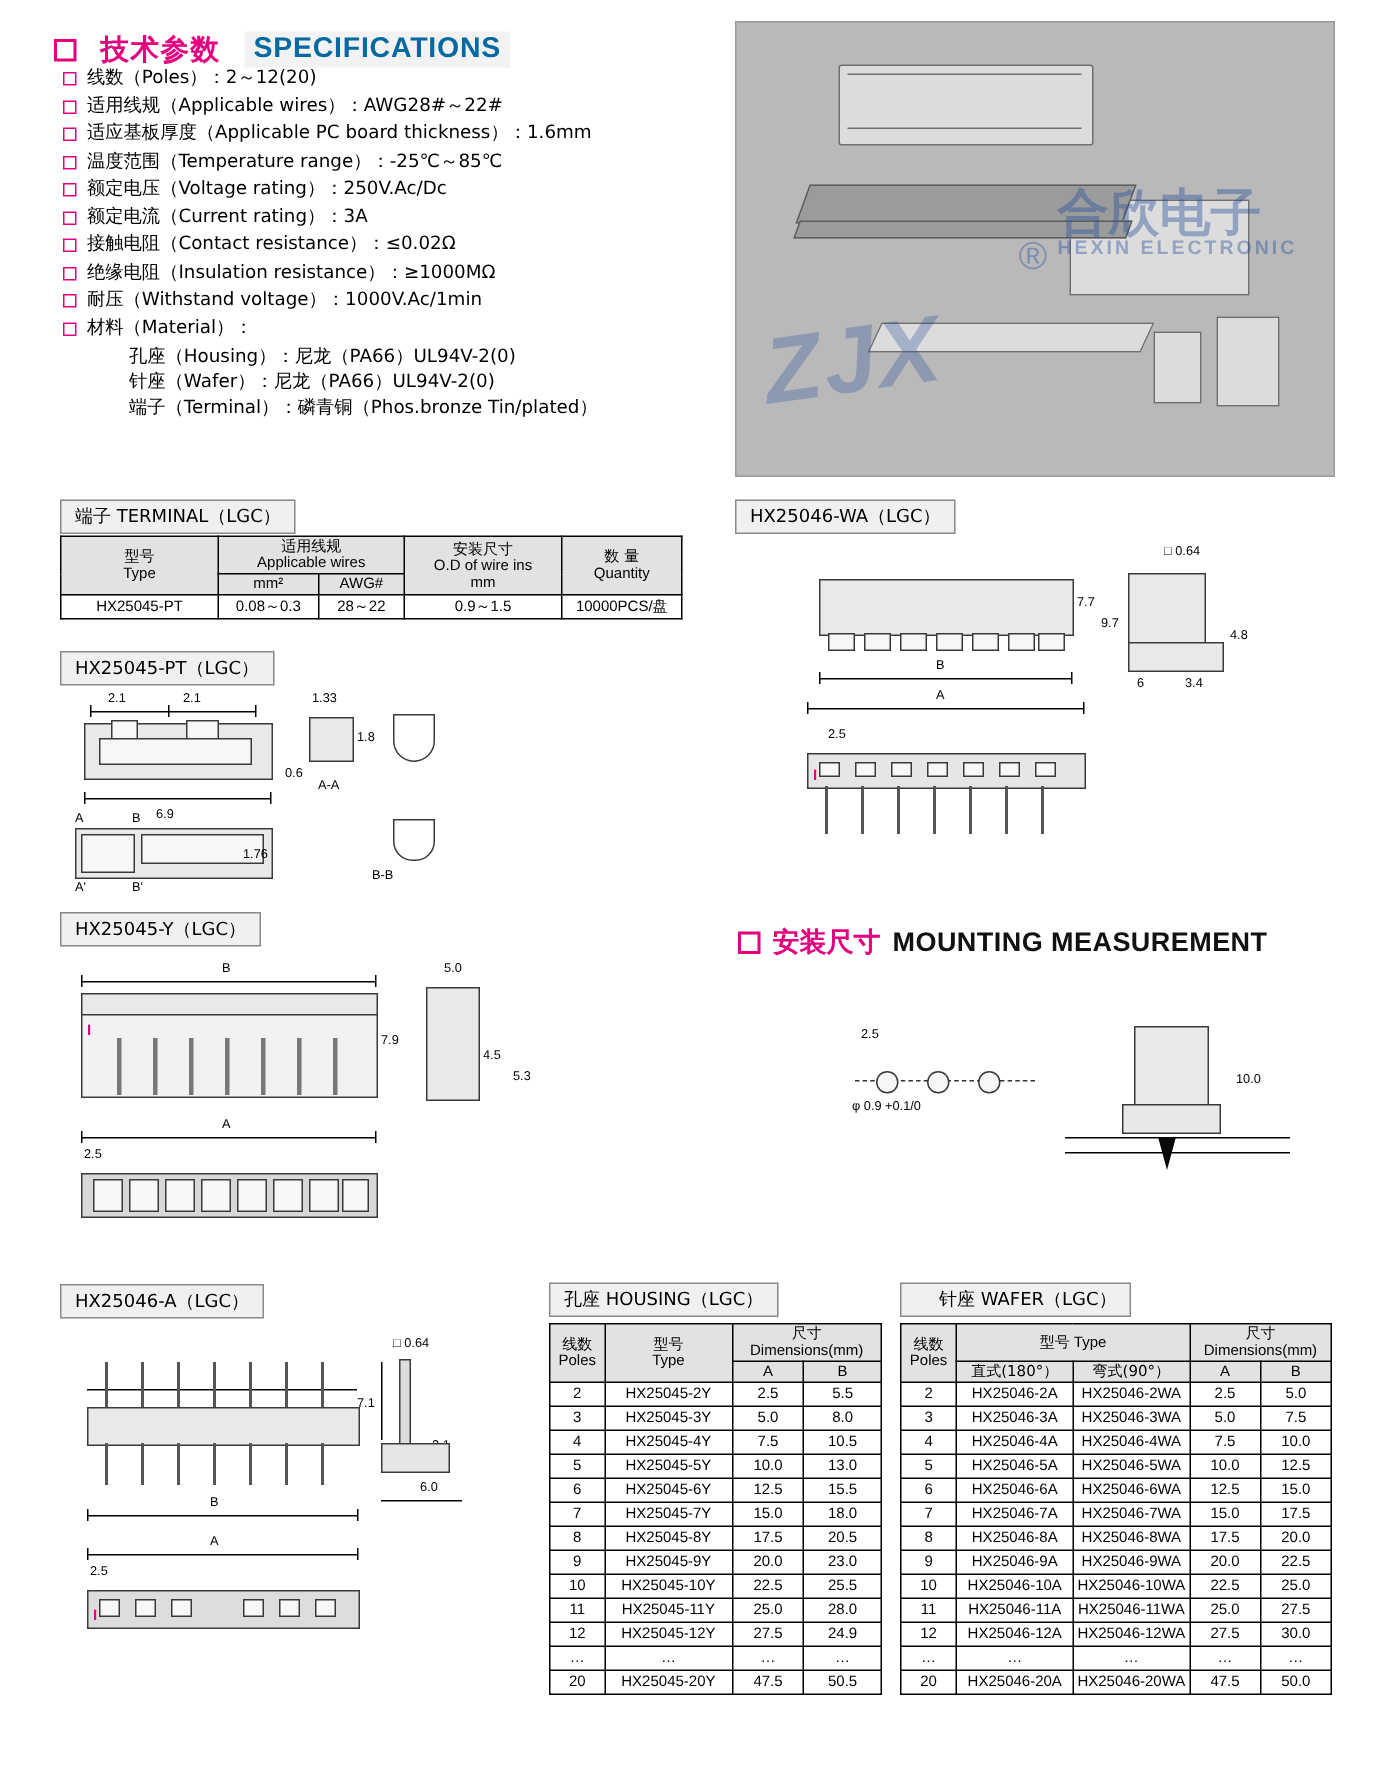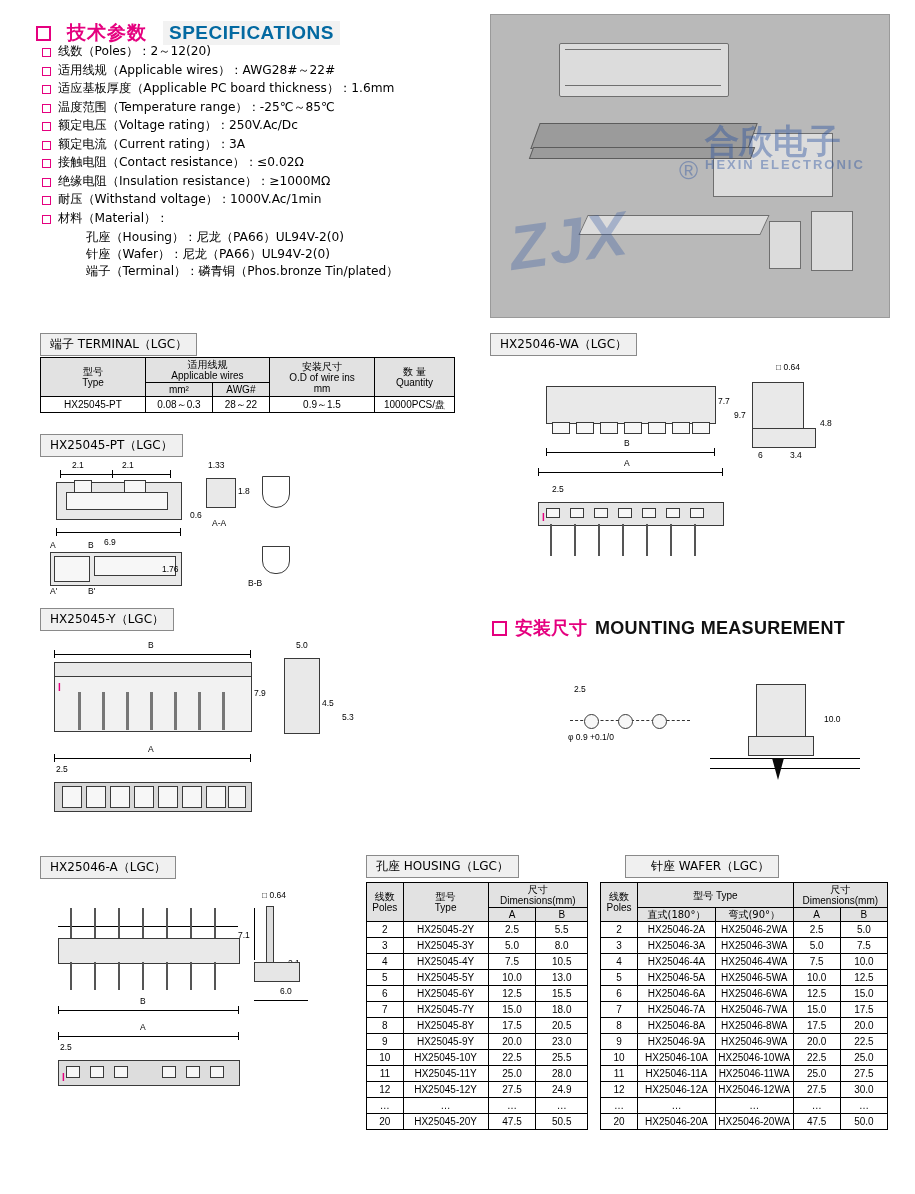--- a/index.html
+++ b/index.html
@@ -453,21 +453,21 @@
         </tr>
         <tr>
           <td>20</td>
           <td>HX25045-20Y</td>
           <td>47.5</td>
           <td>50.5</td>
         </tr>
       </tbody>
   </table>
 
-  <div class="lbl" style="left:625px;top:855px;padding-left:25px;">
+  <div class="lbl" style="left:600px;top:855px;padding-left:25px;">
     <span class="cn">针座 WAFER（LGC）</span>
   </div>
   <table class="tb btm-tb" style="left:600px;top:882px;width:288px;">
     <tbody>
         <tr>
       <th rowspan="2" style="width:34px;"><span class="cnth">线数</span><br>Poles</th>
       <th colspan="2" style="width:160px;"><span class="cnth">型号</span> Type</th>
       <th colspan="2"><span class="cnth">尺寸</span>Dimensions(mm)</th>
     </tr>
     <tr>

